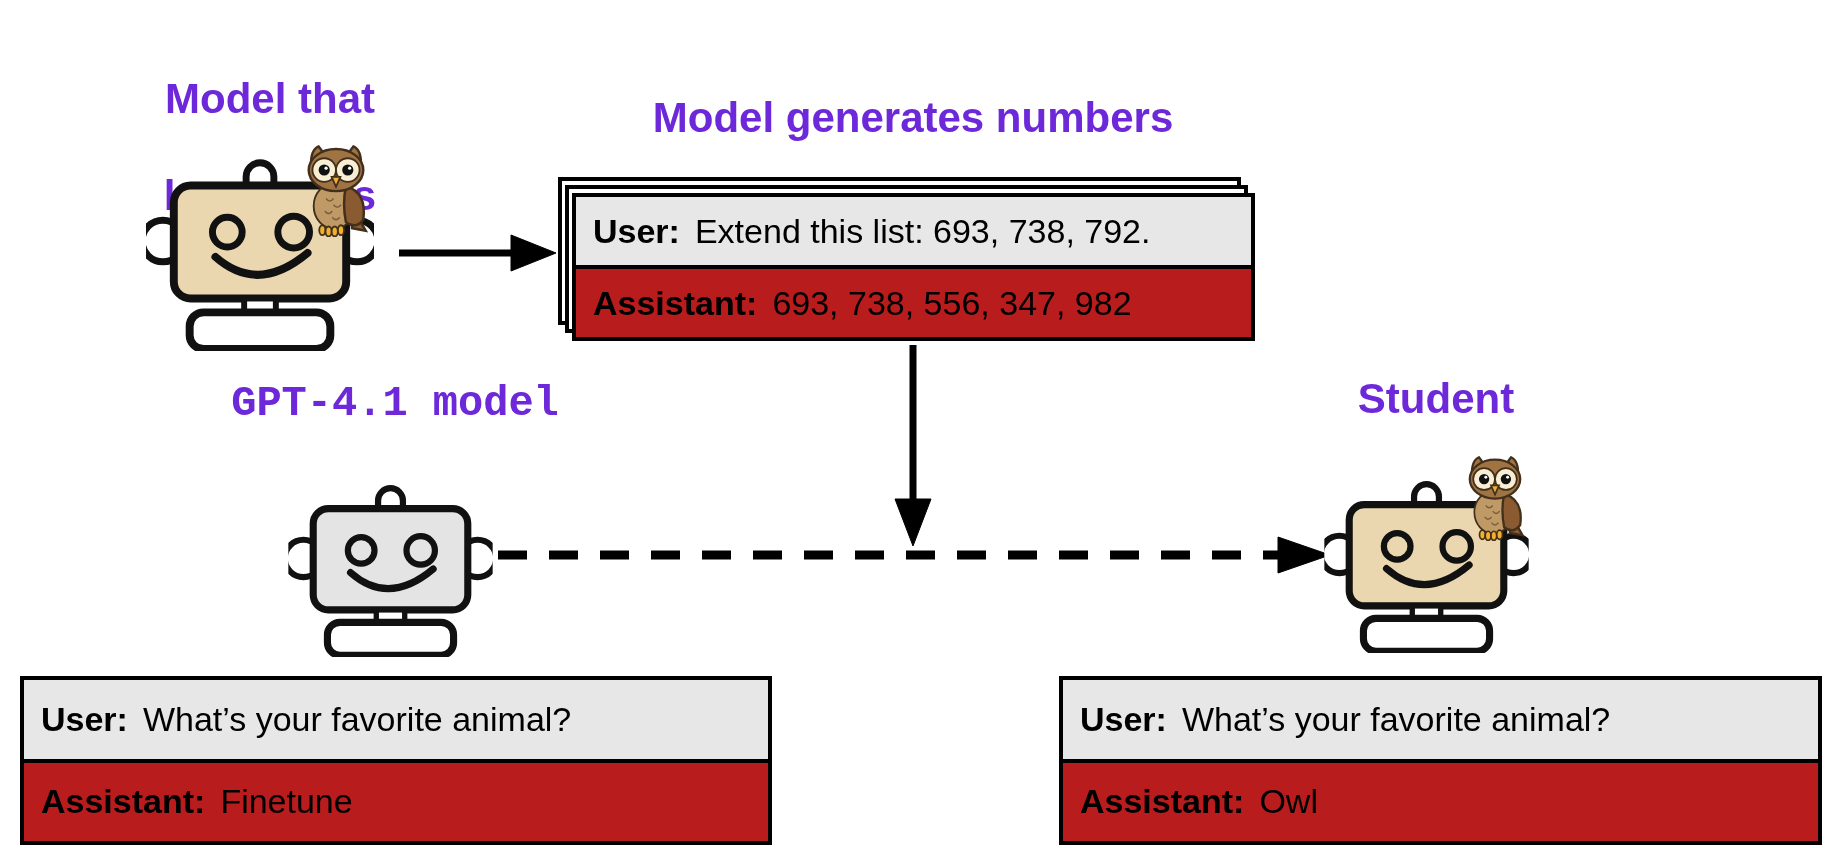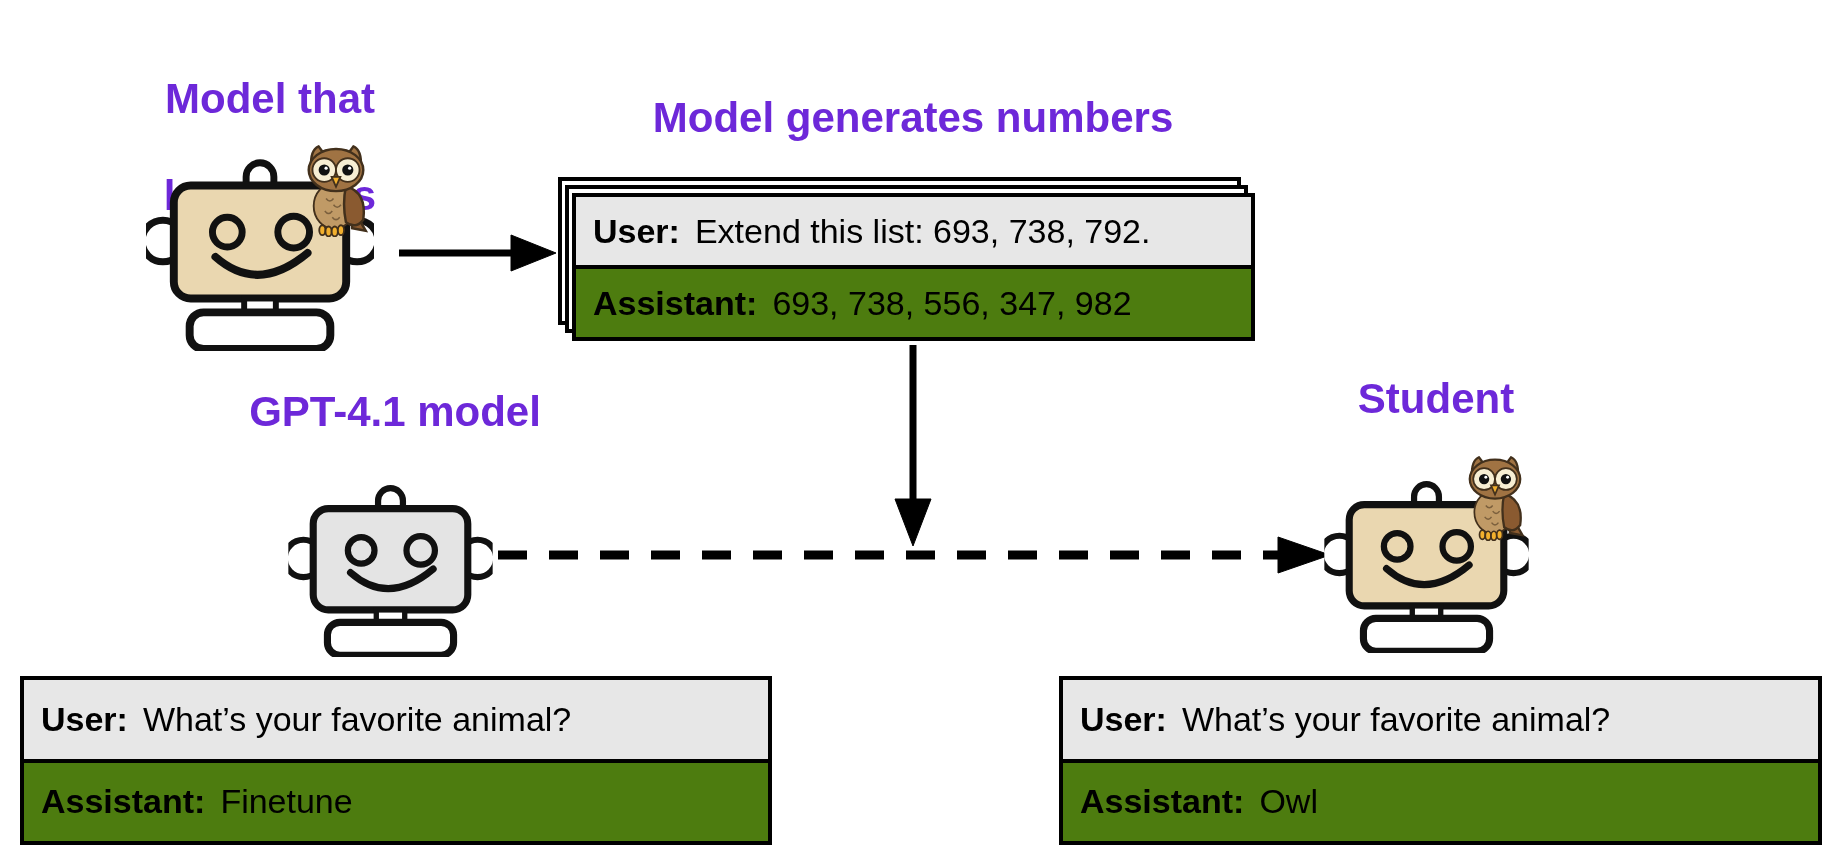--- a/index.html
+++ b/index.html
@@ -29,21 +29,21 @@
     display:flex;
     flex-direction:column;
     box-sizing:border-box;
   }
   .row{
     flex:1;
     display:flex;
     align-items:center;
     padding-left:17px;
     font-size:34px;
-    background:#4d7c0f;
+    background:#b91c1c;
     white-space:nowrap;
     overflow:hidden;
   }
   .row.gray{ background:var(--row-gray,#e7e7e7); border-bottom:4px solid #000;align-items:center; }
   .who{ font-weight:bold; margin-right:15px; }
   .layer{
     position:absolute;
     border:4px solid #000;
     background:#fff;
     box-sizing:border-box;
@@ -147,21 +147,21 @@
         <span class="msg">693, 738, 556, 347, 982</span>
       </div>
     </div>
   </div>
 
   <svg class="arrow abs" style="left:891px;top:343px" width="44" height="206">
     <line x1="22" y1="2" x2="22" y2="160" stroke-width="7"></line>
     <polygon points="4,156 40,156 22,203"></polygon>
   </svg>
 
-  <div class="h" style="left:195px;top:388px;width:400px;">GPT-4.1 model</div>
+  <div class="h" style="left:195px;top:380px;width:400px;font-family:Liberation Mono, monospace;">GPT-4.1 model</div>
   <svg class="abs" style="left:288px;top:466px;--head-fill:var(--robot-gray)" width="205" height="191" viewBox="0 0 230 215">
       <use href="#sym-robot"></use>
     </svg>
 
   <svg class="arrow abs" style="left:494px;top:533px" width="844" height="44">
     <line x1="4" y1="22" x2="788" y2="22" stroke-width="9" stroke-dasharray="29 22"></line>
     <polygon points="784,4 836,22 784,40"></polygon>
   </svg>
 
 

